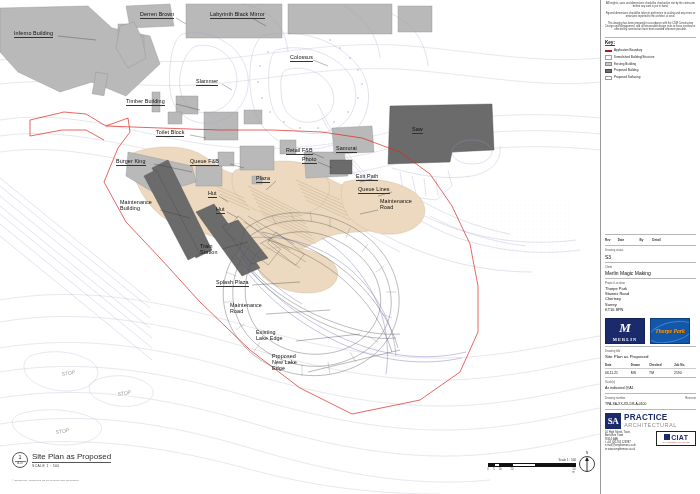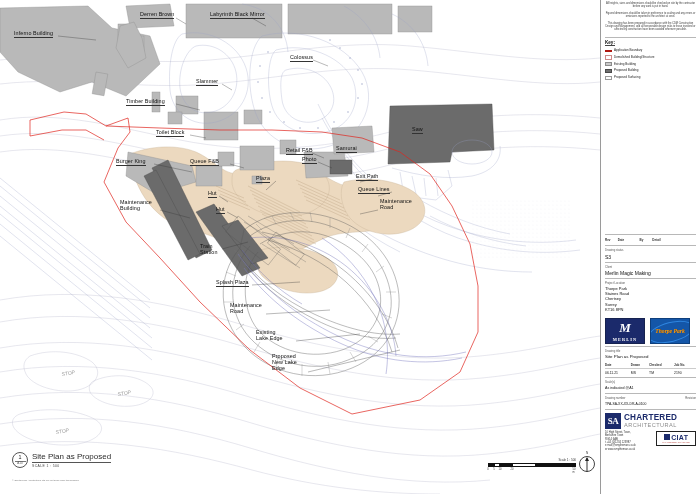--- a/index.html
+++ b/index.html
@@ -644,21 +644,21 @@
         <div class="fld-lbl">Drawing number</div>
         <div class="fld-lbl">Revision</div>
       </div>
       <div class="fld-val small" style="font-size:3.4px;margin-top:1px;">TPA-SA-XX-XX-DR-A-0100</div>
     </div>
     <div class="tb-rule"></div>
 
     <div id="practice">
       <div class="sa-badge">SA</div>
       <div>
-        <div class="sa-name">CHARTERED</div>
+        <div class="sa-name">PRACTICE</div>
         <div class="sa-sub">ARCHITECTURAL</div>
       </div>
     </div>
 
     <div id="contact">
       <div class="contact-lines" id="contact-lines">
           <div>10 High Street, Town,</div>
           <div>Berkshire Town</div>
           <div>RG14 6AB</div>
           <div>t  +44 (0)1234 123987</div>

